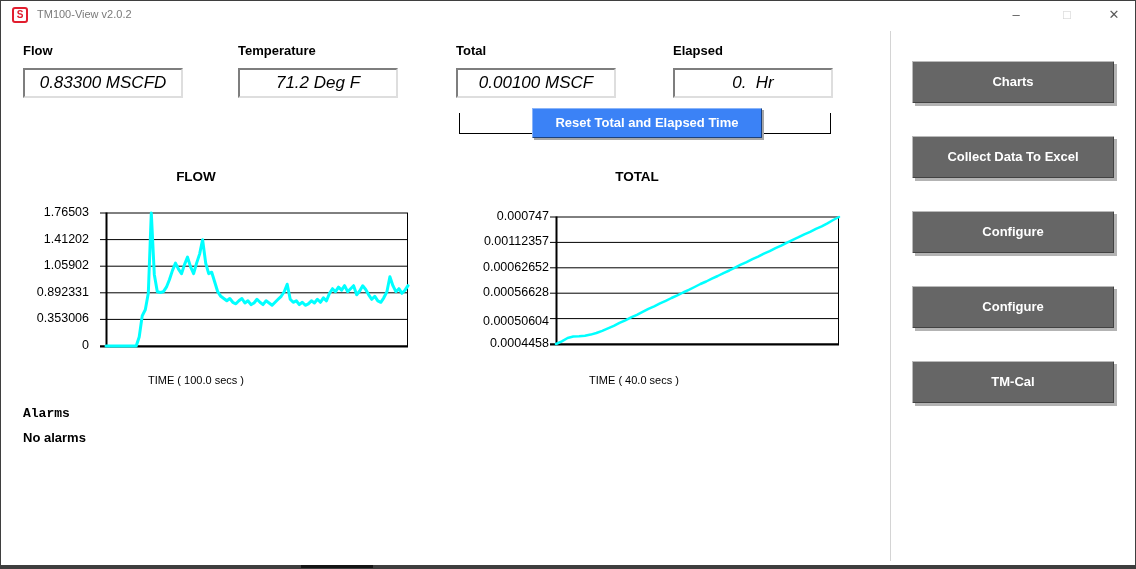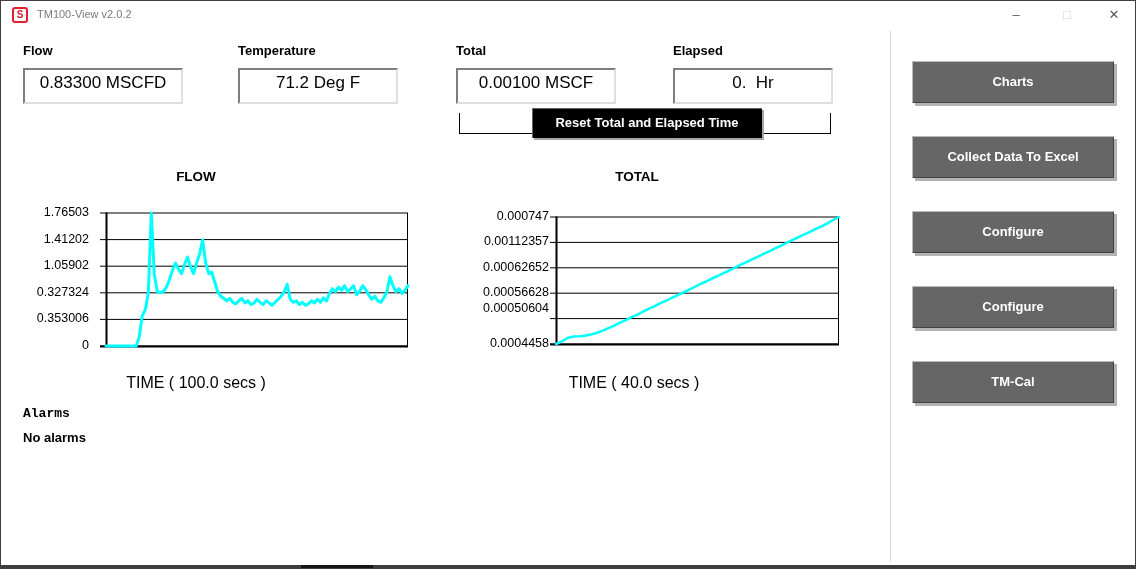--- a/index.html
+++ b/index.html
@@ -14,36 +14,36 @@
     position:absolute;left:11px;top:6px;width:16px;height:16px;box-sizing:border-box;
     border:2px solid #e11d2e;border-radius:3px;color:#e11d2e;font-weight:bold;
     font-size:10px;line-height:12px;text-align:center;
   }
   .title-text{position:absolute;left:36px;top:7px;font-size:11px;color:#7a7a7a;}
   .winbtn{position:absolute;top:0;width:42px;height:28px;text-align:center;line-height:28px;font-size:13px;color:#5a5a5a;cursor:default;}
   .winbtn.max{color:#cfcfcf;}
   
   .field-label{position:absolute;top:42px;font-size:13px;font-weight:bold;}
   .field-box{
-    position:absolute;top:67px;width:160px;height:36px;background:#fff;box-sizing:border-box;
+    position:absolute;top:67px;width:160px;height:30px;background:#fff;box-sizing:border-box;
     border:2px solid;border-color:#7e7e7e #dedede #dedede #7e7e7e;
-    text-align:center;font-size:17px;line-height:26px;white-space:pre;
+    text-align:center;font-size:17px;line-height:26px;white-space:pre;font-style:italic;
   }
   
   .bracket{position:absolute;left:458px;top:112px;width:372px;height:21px;box-sizing:border-box;
     border:1px solid #000;border-top:none;}
   .reset-btn{
-    position:absolute;left:531px;top:107px;width:230px;height:30px;background:#000000;color:#fff;
+    position:absolute;left:531px;top:107px;width:230px;height:30px;background:#3b82f6;color:#fff;
     font-weight:bold;font-size:13px;text-align:center;line-height:30px;cursor:default;
     box-shadow:2px 2px 0 #a6a6a6, inset 1px 1px 0 rgba(255,255,255,.4), inset -1px -1px 0 rgba(0,0,0,.5);
   }
   
   .chart{position:absolute;}
   .ctitle{position:absolute;top:0;font-weight:bold;font-size:13.5px;text-align:center;}
-  .cxlabel{position:absolute;font-size:16px;text-align:center;}
+  .cxlabel{position:absolute;font-size:11px;text-align:center;}
   .ylabels{position:absolute;}
   .ytick{position:absolute;right:0;font-size:12.5px;white-space:nowrap;}
   svg.plot{position:absolute;overflow:visible;}
   
   .alarm-heading{position:absolute;left:22px;top:405px;font-size:13px;font-weight:bold;font-family:Liberation Mono, monospace;}
   .alarm-status{position:absolute;left:22px;top:429px;font-size:13px;font-weight:bold;}
   
   .divider{position:absolute;left:889px;top:30px;width:1px;height:530px;background:#d4d4d4;}
   .side-btn{
     position:absolute;left:911px;width:202px;height:42px;background:#666666;color:#fff;
@@ -78,21 +78,21 @@
 
   <div class="bracket"></div>
   <div class="reset-btn">Reset Total and Elapsed Time</div>
 
   <div class="chart" style="left:10px;top:168px;width:440px;height:235px">
     <div class="ctitle" style="left:85px;width:200px">FLOW</div>
     <div class="ylabels" style="left:0;top:43px;width:78px">
         <div class="ytick" style="top: -7px;">1.76503</div>
         <div class="ytick" style="top: 19.6003px;">1.41202</div>
         <div class="ytick" style="top: 46.1998px;">1.05902</div>
-        <div class="ytick" style="top: 72.8px;">0.327324</div>
+        <div class="ytick" style="top: 72.8px;">0.892331</div>
         <div class="ytick" style="top: 99.4px;">0.353006</div>
         <div class="ytick" style="top: 126px;">0</div>
       </div>
     <svg class="plot" style="left:87px;top:43px" width="312" height="136">
         <line x1="8" y1="1" x2="310" y2="1" stroke="#000" stroke-width="1"></line>
         <line x1="2" y1="1" x2="8" y2="1" stroke="#000" stroke-width="1"></line>
         <line x1="8" y1="27.60030141130746" x2="310" y2="27.60030141130746" stroke="#000" stroke-width="1"></line>
         <line x1="2" y1="27.60030141130746" x2="8" y2="27.60030141130746" stroke="#000" stroke-width="1"></line>
         <line x1="8" y1="54.19984929434627" x2="310" y2="54.19984929434627" stroke="#000" stroke-width="1"></line>
         <line x1="2" y1="54.19984929434627" x2="8" y2="54.19984929434627" stroke="#000" stroke-width="1"></line>
@@ -110,21 +110,21 @@
     <div class="cxlabel" style="left:85px;top:205px;width:200px">TIME ( 100.0 secs )</div>
   </div>
 
   <div class="chart" style="left:470px;top:168px;width:400px;height:235px">
     <div class="ctitle" style="left:66px;width:200px">TOTAL</div>
     <div class="ylabels" style="left:0;top:47px;width:78px">
         <div class="ytick" style="top: -7px; text-align: right;">0.000747</div>
         <div class="ytick" style="top: 18.4px;">0.00112357</div>
         <div class="ytick" style="top: 43.8px;">0.00062652</div>
         <div class="ytick" style="top: 69.2px;">0.00056628</div>
-        <div class="ytick" style="top: 85px;">0.00050604</div>
+        <div class="ytick" style="top: 98px;">0.00050604</div>
         <div class="ytick" style="top: 120px; margin-left: 32px;">0.0004458</div>
       </div>
     <svg class="plot" style="left:77px;top:47px" width="293" height="130">
         <line x1="8" y1="1" x2="291" y2="1" stroke="#000" stroke-width="1"></line>
         <line x1="2" y1="1" x2="8" y2="1" stroke="#000" stroke-width="1"></line>
         <line x1="8" y1="26.40000000000001" x2="291" y2="26.40000000000001" stroke="#000" stroke-width="1"></line>
         <line x1="2" y1="26.40000000000001" x2="8" y2="26.40000000000001" stroke="#000" stroke-width="1"></line>
         <line x1="8" y1="51.80000000000002" x2="291" y2="51.80000000000002" stroke="#000" stroke-width="1"></line>
         <line x1="2" y1="51.80000000000002" x2="8" y2="51.80000000000002" stroke="#000" stroke-width="1"></line>
         <line x1="8" y1="77.20000000000003" x2="291" y2="77.20000000000003" stroke="#000" stroke-width="1"></line>

